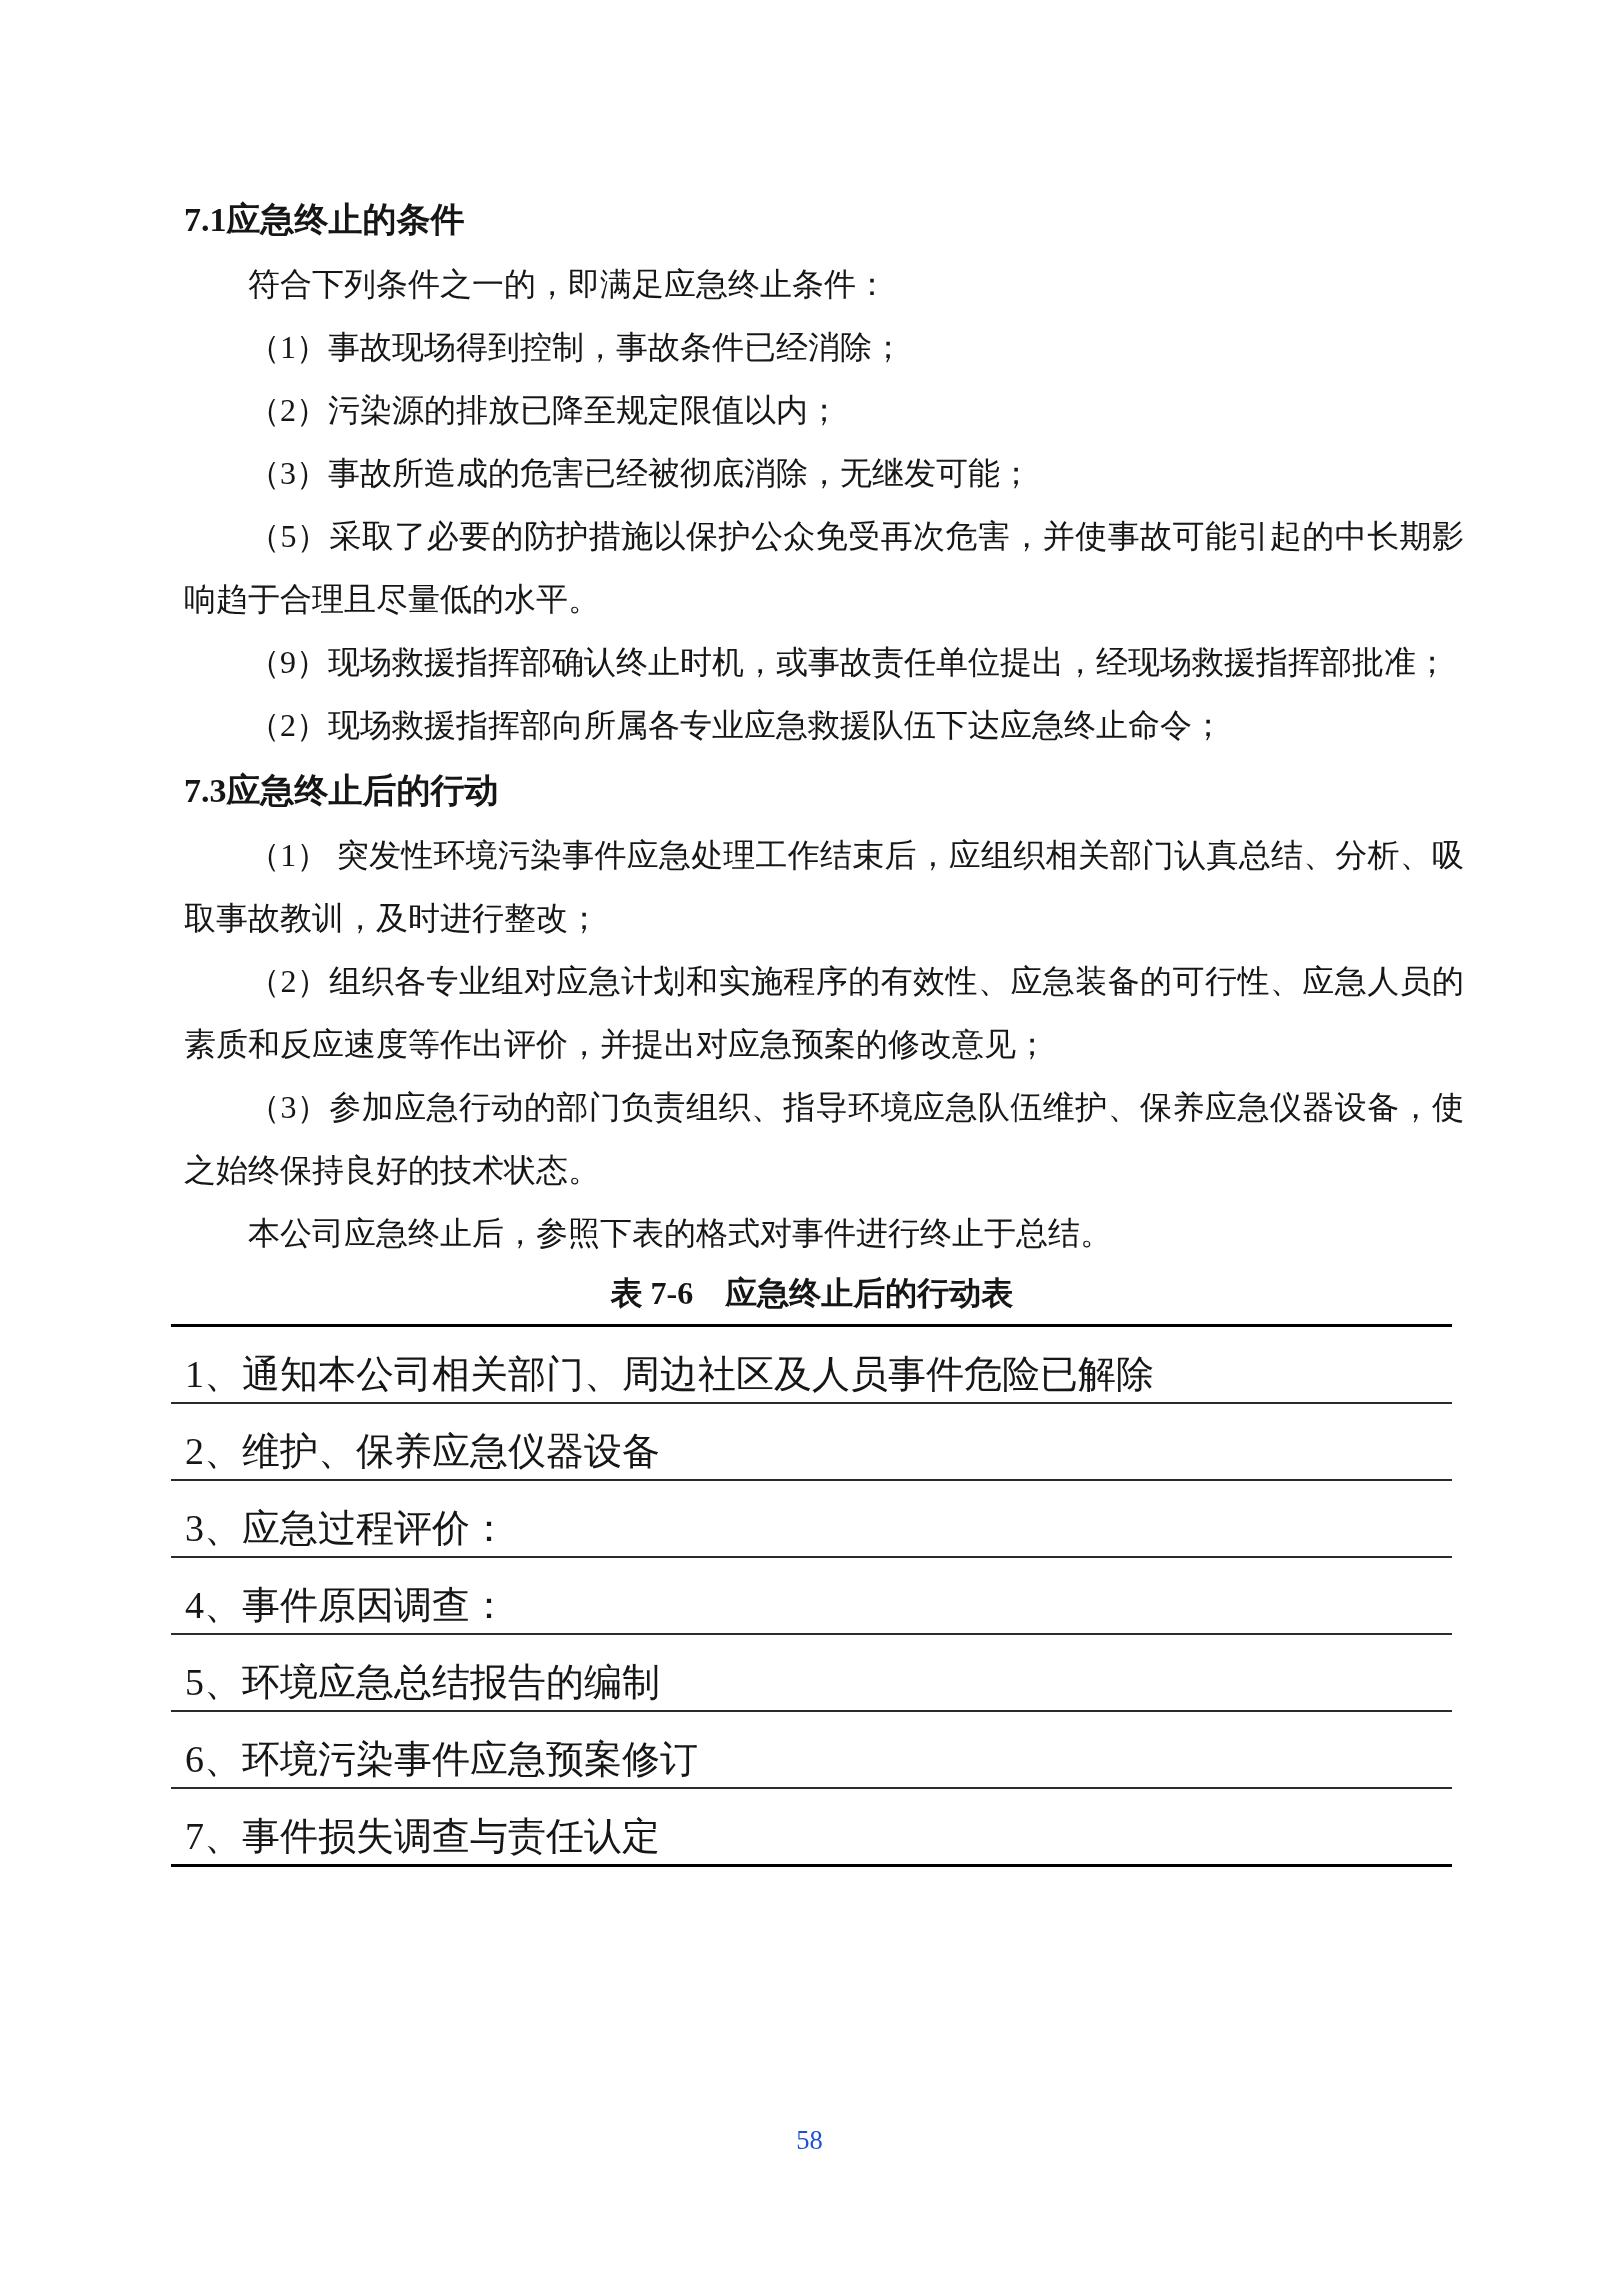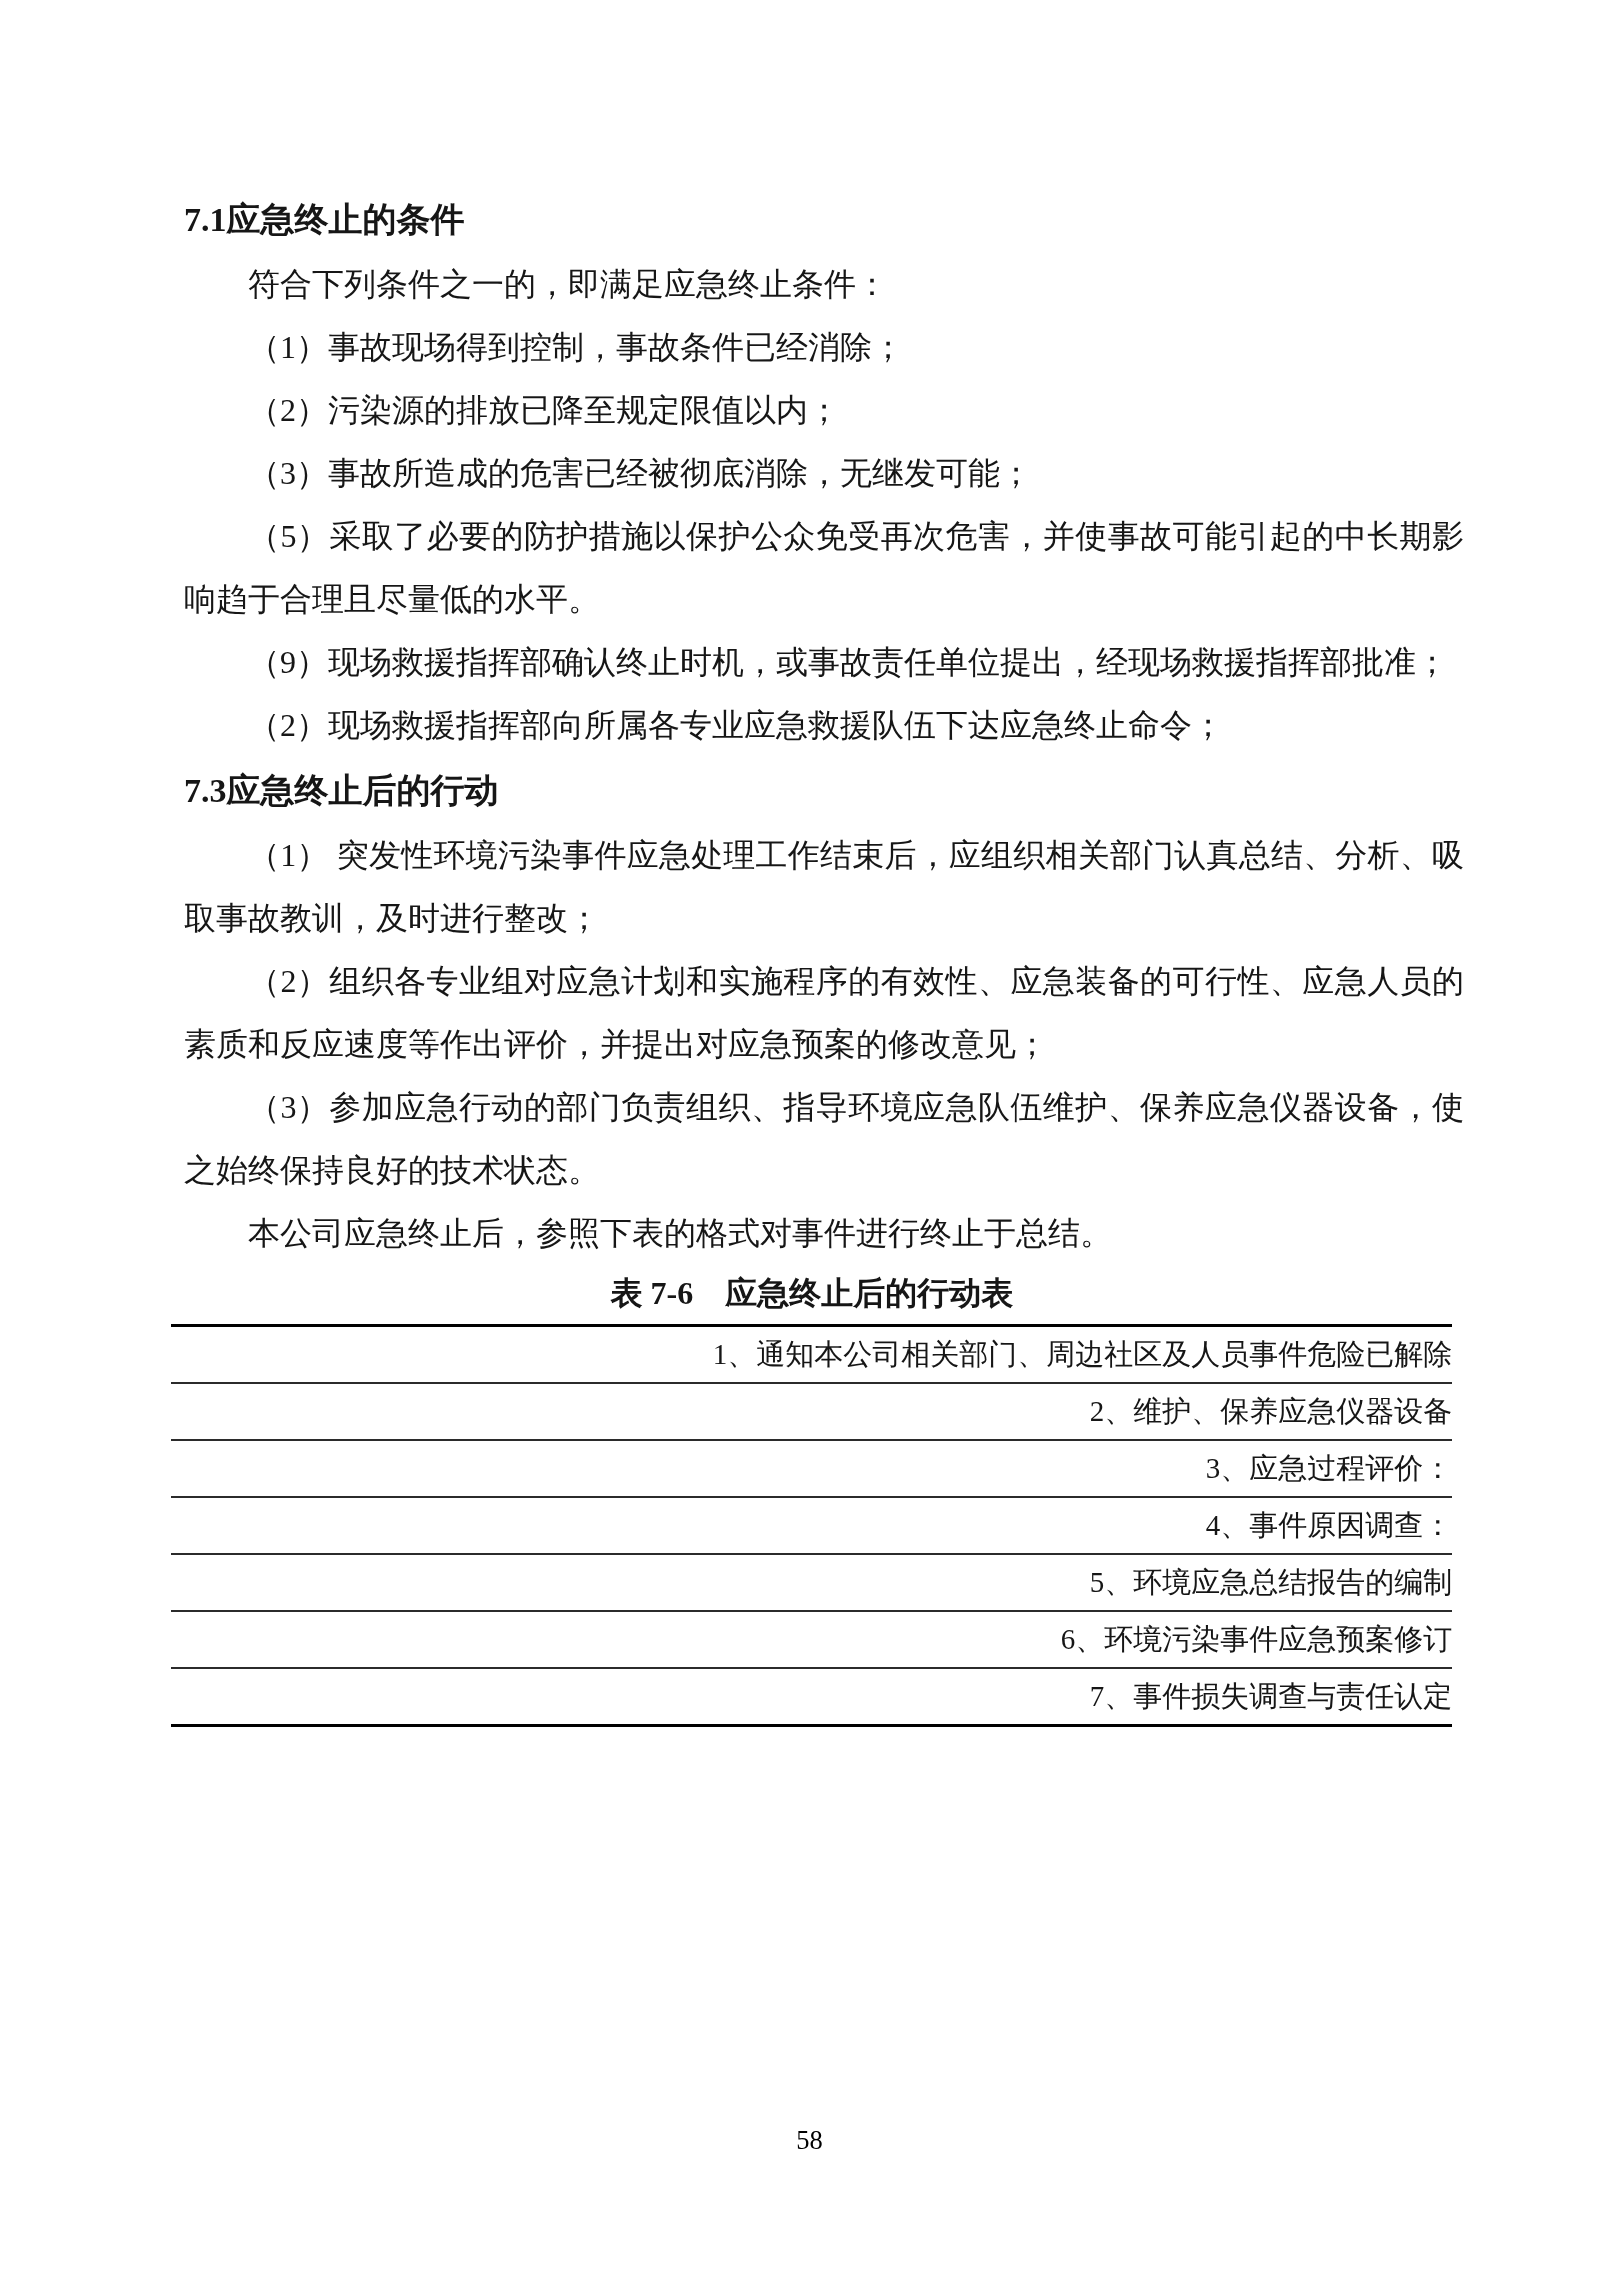--- a/index.html
+++ b/index.html
@@ -53,38 +53,39 @@
   .action-table {
     margin-left: -12.7px;
     width: 1281px;
     margin-top: 9.8px;
     border-top: 3.9px solid #000000;
     border-bottom: 3.9px solid #000000;
   }
   .table-row {
     height: 55px;
     line-height: 55px;
-    font-size: 29px;
+    font-size: 38px;
     padding-left: 13.7px;
     border-bottom: 2px solid #2b2b2b;
-    text-align: right;
+    text-align: left;
     white-space: nowrap;
     overflow: hidden;
+    margin-top: 20px;
   }
   .table-row:last-child {
     border-bottom: none;
   }
   .page-number {
     position: absolute;
     top: 2125px;
     left: 0;
     width: 100%;
     text-align: center;
     font-size: 26.5px;
-    color: #000000;
+    color: #1d4ed8;
   }
 </style>
 </head>
 <body>
 
 <div class="content">
 
 
   <h2 class="section-heading">7.1应急终止的条件</h2>
   <p class="para">符合下列条件之一的，即满足应急终止条件：</p>

